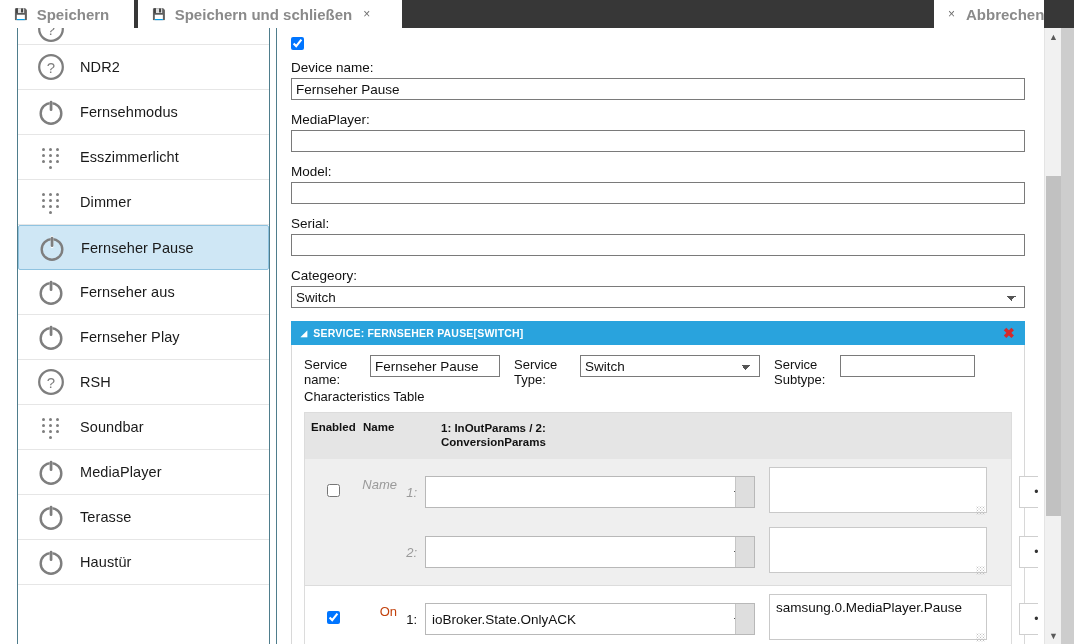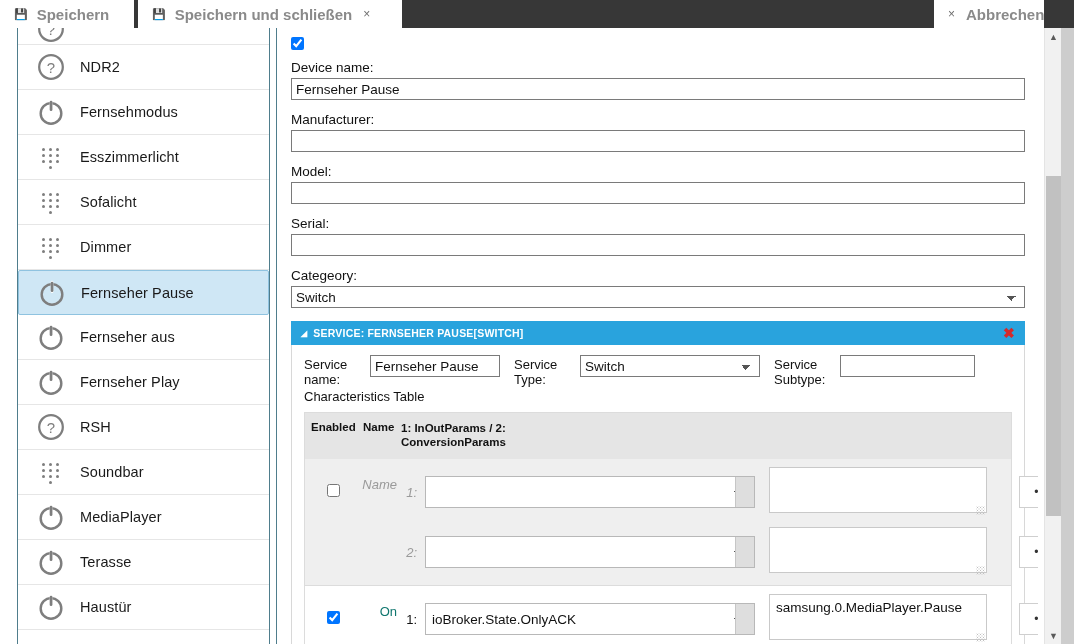--- a/index.html
+++ b/index.html
@@ -149,32 +149,32 @@
   .ctable { margin-top: 8px; border: 1px solid #dcdcdc; border-bottom: none; }
   .ct-head {
     background: #e5e5e5;
     display: flex; align-items: flex-start;
     padding: 8px 6px 10px 6px;
     font-size: 11.5px; font-weight: bold; color: #111;
   }
   .ct-h-enabled { width: 52px; flex: 0 0 52px; }
   .ct-h-name    { width: 38px; flex: 0 0 38px; }
   .ct-h-fn      { width: 326px; flex: 0 0 326px; }
-  .ct-h-params  { flex: 1 1 auto; line-height: 14px; }
+  .ct-h-params  { flex: 1 1 auto; line-height: 14px; margin-left: 40px; }
 
   .ct-row {
     display: flex; align-items: flex-start;
     padding: 8px 6px;
     background: #efefef;
     border-bottom: 1px solid #dcdcdc;
   }
   .ct-row.enabled { background: #ffffff; }
   .ct-c-chk   { width: 44px; flex: 0 0 44px; display: flex; justify-content: center; padding-top: 17px; }
   .ct-c-name  { width: 48px; flex: 0 0 48px; font-size: 13px; color: #9a9a9a; font-style: italic; text-align: right; padding-right: 6px; padding-top: 10px; line-height: 15px;}
-  .ct-row.enabled .ct-c-name { color: #0f766e; font-style: normal; }
+  .ct-row.enabled .ct-c-name { color: #c2410c; font-style: normal; }
   .ct-c-body  { flex: 1 1 auto; }
   .ct-line { display: flex; align-items: center; margin-bottom: 10px; }
   .ct-line:last-child { margin-bottom: 0; }
   .ct-idx { width: 14px; flex: 0 0 14px; font-size: 13px; color: #9a9a9a; font-style: italic; text-align: right; margin-right: 8px; }
   .ct-row.enabled .ct-idx { color: #111; font-style: normal; }
   .ct-sel {
     width: 330px; flex: 0 0 330px; height: 32px; margin-right: 14px;
     border: 1px solid #b8b8b8; background: #fff; color: #111;
     font-size: 13.5px; font-family: "Liberation Sans", sans-serif;
     padding: 0 6px;
@@ -317,93 +317,76 @@
             <i style="left:17px;top:2px"></i>
             <i style="left:3px;top:8px"></i>
             <i style="left:10px;top:8px"></i>
             <i style="left:17px;top:8px"></i>
             <i style="left:3px;top:14px"></i>
             <i style="left:10px;top:14px"></i>
             <i style="left:17px;top:14px"></i>
             <i style="left:10px;top:20px"></i>
           </div>
         </span>
-        <span class="side-label">Sofalicht</span>
+        <span class="side-label">Dimmer</span>
+      </div>
+      <div class="side-item selected">
+        <span class="side-icon">
+          <svg class="ic-power" viewBox="0 0 32 32">
+            <circle cx="16" cy="17.5" r="11" fill="none" stroke="#7e7e7e" stroke-width="2.6"></circle>
+            <rect x="14.6" y="3" width="2.9" height="13" rx="1.4" fill="#ffffff"></rect>
+            <rect x="14.6" y="4" width="2.9" height="11" rx="1.4" fill="#7e7e7e"></rect>
+          </svg>
+        </span>
+        <span class="side-label">Fernseher Pause</span>
+      </div>
+      <div class="side-item">
+        <span class="side-icon">
+          <svg class="ic-power" viewBox="0 0 32 32">
+            <circle cx="16" cy="17.5" r="11" fill="none" stroke="#7e7e7e" stroke-width="2.6"></circle>
+            <rect x="14.6" y="3" width="2.9" height="13" rx="1.4" fill="#ffffff"></rect>
+            <rect x="14.6" y="4" width="2.9" height="11" rx="1.4" fill="#7e7e7e"></rect>
+          </svg>
+        </span>
+        <span class="side-label">Fernseher aus</span>
+      </div>
+      <div class="side-item">
+        <span class="side-icon">
+          <svg class="ic-power" viewBox="0 0 32 32">
+            <circle cx="16" cy="17.5" r="11" fill="none" stroke="#7e7e7e" stroke-width="2.6"></circle>
+            <rect x="14.6" y="3" width="2.9" height="13" rx="1.4" fill="#ffffff"></rect>
+            <rect x="14.6" y="4" width="2.9" height="11" rx="1.4" fill="#7e7e7e"></rect>
+          </svg>
+        </span>
+        <span class="side-label">Fernseher Play</span>
+      </div>
+      <div class="side-item">
+        <span class="side-icon">
+          <svg class="ic-power" viewBox="0 0 32 32">
+            <circle cx="16" cy="16" r="12.6" fill="none" stroke="#7e7e7e" stroke-width="2.4"></circle>
+            <text x="16" y="22.5" font-size="16" font-family="Liberation Sans, sans-serif" fill="#7e7e7e" text-anchor="middle">?</text>
+          </svg>
+        </span>
+        <span class="side-label">RSH</span>
       </div>
       <div class="side-item">
         <span class="side-icon">
           <div class="ic-dots">
             <i style="left:3px;top:2px"></i>
             <i style="left:10px;top:2px"></i>
             <i style="left:17px;top:2px"></i>
             <i style="left:3px;top:8px"></i>
             <i style="left:10px;top:8px"></i>
             <i style="left:17px;top:8px"></i>
             <i style="left:3px;top:14px"></i>
             <i style="left:10px;top:14px"></i>
             <i style="left:17px;top:14px"></i>
             <i style="left:10px;top:20px"></i>
           </div>
         </span>
-        <span class="side-label">Dimmer</span>
-      </div>
-      <div class="side-item selected">
-        <span class="side-icon">
-          <svg class="ic-power" viewBox="0 0 32 32">
-            <circle cx="16" cy="17.5" r="11" fill="none" stroke="#7e7e7e" stroke-width="2.6"></circle>
-            <rect x="14.6" y="3" width="2.9" height="13" rx="1.4" fill="#ffffff"></rect>
-            <rect x="14.6" y="4" width="2.9" height="11" rx="1.4" fill="#7e7e7e"></rect>
-          </svg>
-        </span>
-        <span class="side-label">Fernseher Pause</span>
-      </div>
-      <div class="side-item">
-        <span class="side-icon">
-          <svg class="ic-power" viewBox="0 0 32 32">
-            <circle cx="16" cy="17.5" r="11" fill="none" stroke="#7e7e7e" stroke-width="2.6"></circle>
-            <rect x="14.6" y="3" width="2.9" height="13" rx="1.4" fill="#ffffff"></rect>
-            <rect x="14.6" y="4" width="2.9" height="11" rx="1.4" fill="#7e7e7e"></rect>
-          </svg>
-        </span>
-        <span class="side-label">Fernseher aus</span>
-      </div>
-      <div class="side-item">
-        <span class="side-icon">
-          <svg class="ic-power" viewBox="0 0 32 32">
-            <circle cx="16" cy="17.5" r="11" fill="none" stroke="#7e7e7e" stroke-width="2.6"></circle>
-            <rect x="14.6" y="3" width="2.9" height="13" rx="1.4" fill="#ffffff"></rect>
-            <rect x="14.6" y="4" width="2.9" height="11" rx="1.4" fill="#7e7e7e"></rect>
-          </svg>
-        </span>
-        <span class="side-label">Fernseher Play</span>
-      </div>
-      <div class="side-item">
-        <span class="side-icon">
-          <svg class="ic-power" viewBox="0 0 32 32">
-            <circle cx="16" cy="16" r="12.6" fill="none" stroke="#7e7e7e" stroke-width="2.4"></circle>
-            <text x="16" y="22.5" font-size="16" font-family="Liberation Sans, sans-serif" fill="#7e7e7e" text-anchor="middle">?</text>
-          </svg>
-        </span>
-        <span class="side-label">RSH</span>
-      </div>
-      <div class="side-item">
-        <span class="side-icon">
-          <div class="ic-dots">
-            <i style="left:3px;top:2px"></i>
-            <i style="left:10px;top:2px"></i>
-            <i style="left:17px;top:2px"></i>
-            <i style="left:3px;top:8px"></i>
-            <i style="left:10px;top:8px"></i>
-            <i style="left:17px;top:8px"></i>
-            <i style="left:3px;top:14px"></i>
-            <i style="left:10px;top:14px"></i>
-            <i style="left:17px;top:14px"></i>
-            <i style="left:10px;top:20px"></i>
-          </div>
-        </span>
         <span class="side-label">Soundbar</span>
       </div>
       <div class="side-item">
         <span class="side-icon">
           <svg class="ic-power" viewBox="0 0 32 32">
             <circle cx="16" cy="17.5" r="11" fill="none" stroke="#7e7e7e" stroke-width="2.6"></circle>
             <rect x="14.6" y="3" width="2.9" height="13" rx="1.4" fill="#ffffff"></rect>
             <rect x="14.6" y="4" width="2.9" height="11" rx="1.4" fill="#7e7e7e"></rect>
           </svg>
         </span>
@@ -435,21 +418,21 @@
     <div class="inner">
 
       <div style="height:6px"></div>
       <input class="chk" type="checkbox" checked="" style="">
 
       <div style="height:8px"></div>
       <div class="fieldlabel">Device name:</div>
       <input class="txt" type="text" value="Fernseher Pause" style="">
 
       <div class="row-gap"></div>
-      <div class="fieldlabel">Manufacturer:</div>
+      <div class="fieldlabel">MediaPlayer:</div>
       <input class="txt" type="text" value="" style="">
 
       <div class="row-gap"></div>
       <div class="fieldlabel">Model:</div>
       <input class="txt" type="text" value="" style="">
 
       <div class="row-gap"></div>
       <div class="fieldlabel">Serial:</div>
       <input class="txt" type="text" value="" style="">
 

